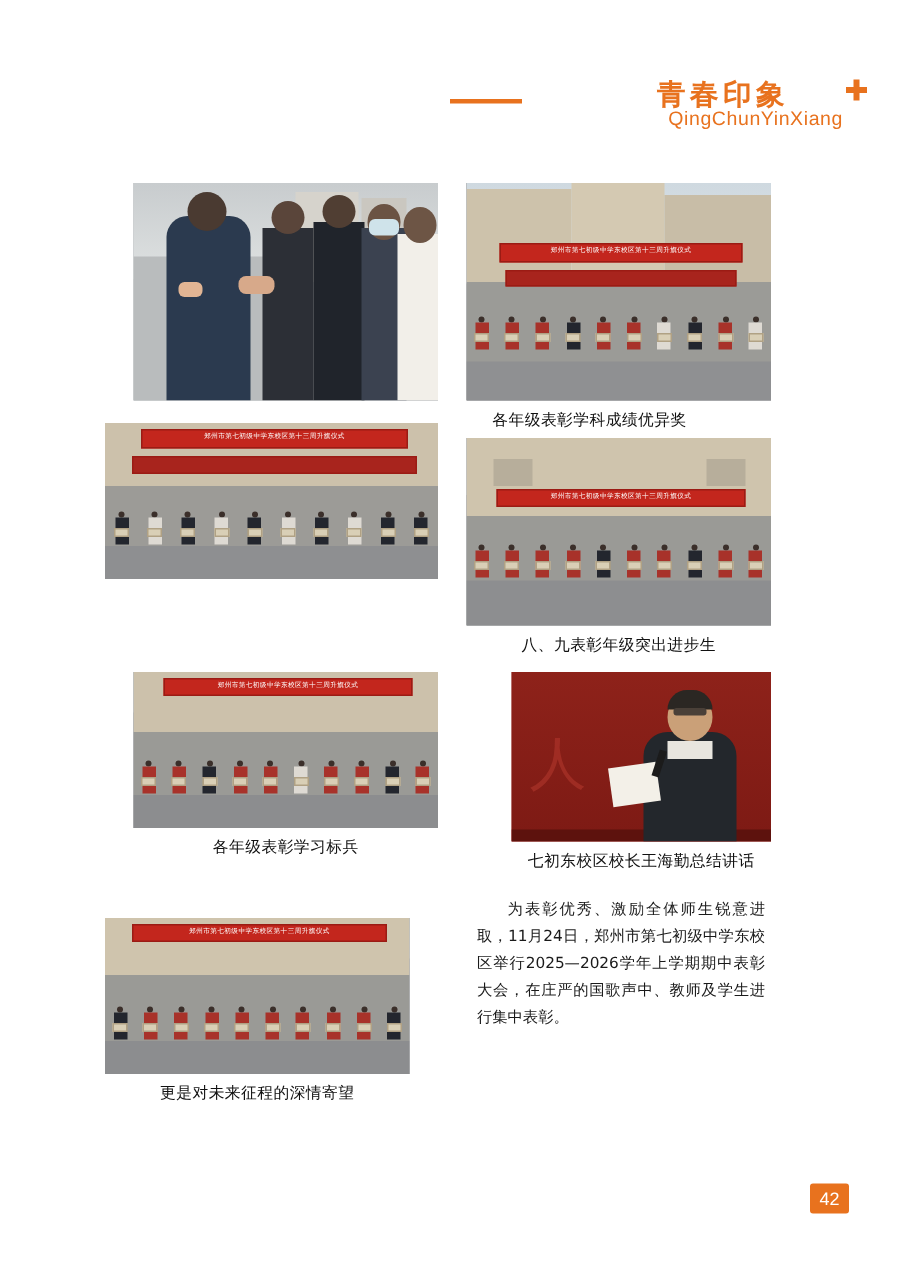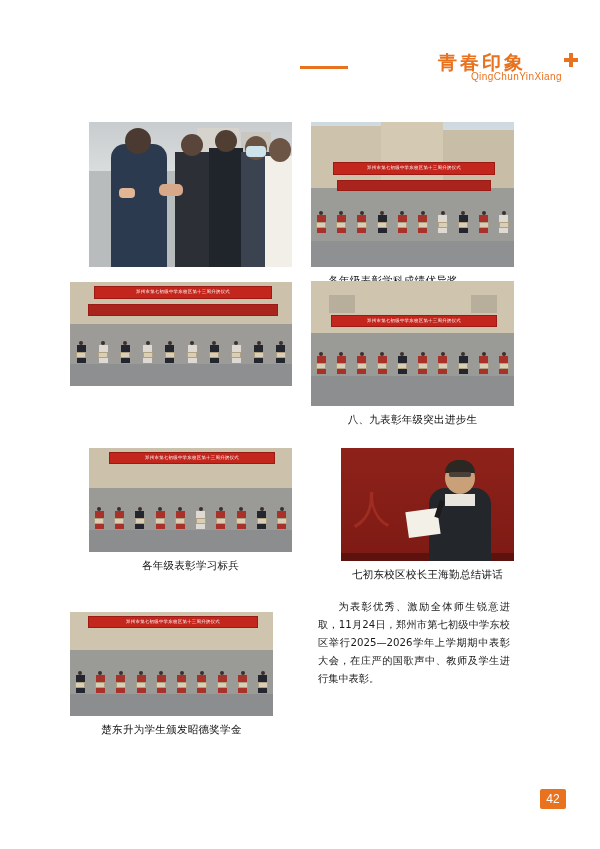--- a/index.html
+++ b/index.html
@@ -46,21 +46,21 @@
     font-weight: bold;
     letter-spacing: 3px;
     color: #e8721e;
     white-space: nowrap;
   }
   .header-title-en {
     position: absolute;
     right: 38px;
     top: 27px;
     font-family: "Liberation Sans", sans-serif;
-    font-size: 10px;
+    font-size: 13px;
     letter-spacing: 0.4px;
     color: #e8721e;
     white-space: nowrap;
   }
   .header-plus {
     position: absolute;
     right: 22px;
     top: 9px;
     width: 14px;
     height: 14px;
@@ -348,21 +348,21 @@
         <div class="person dark">
             <div class="head"></div>
             <div class="body"></div>
             <div class="cert"></div>
           </div>
       </div>
       <div style="position:absolute;left:0;bottom:0;width:100%;height:22px;background:#8e8f91;"></div>
     </div>
   </div>
 
-  <div class="photo-block" style="left:311px; top:281px; width:203px;">
+  <div class="photo-block" style="left:311px; top:292px; width:203px;">
     <div class="photo" style="width:203px;height:125px;">
       <div class="sky" style="height:30%;background:linear-gradient(#d5dade,#e6e9e9);"></div>
       <div class="bldg" style="left:0;top:0;width:203px;height:52px;background:#cfc4ad;"></div>
       <div style="position:absolute;left:18px;top:14px;width:26px;height:18px;background:#b7ae9b;"></div>
       <div style="position:absolute;left:160px;top:14px;width:26px;height:18px;background:#b7ae9b;"></div>
       <div style="position:absolute;left:0;top:52px;width:203px;height:73px;background:#9a9a96;"></div>
       <div class="banner small" style="left:20px;top:34px;width:164px;height:10px;line-height:9px;">郑州市第七初级中学东校区第十三周升旗仪式</div>
       <div class="row-people" style="top:56px;height:32px;">
         <div class="person red">
             <div class="head"></div>
@@ -555,21 +555,21 @@
             <div class="cert"></div>
           </div>
         <div class="person dark">
             <div class="head"></div>
             <div class="body"></div>
             <div class="cert"></div>
           </div>
       </div>
       <div style="position:absolute;left:0;bottom:0;width:100%;height:22px;background:#8c8d8f;"></div>
     </div>
-    <div class="caption">楚东升为学生颁发昭德奖学金</div>
+    <div class="caption">更是对未来征程的深情寄望</div>
   </div>
 
   <div class="article">
     <p>为表彰优秀、激励全体师生锐意进取，11月24日，郑州市第七初级中学东校区举行2025—2026学年上学期期中表彰大会，在庄严的国歌声中、教师及学生进行集中表彰。</p>
   </div>
 
   <div class="pagenum">42</div>
 
 </div>
 

